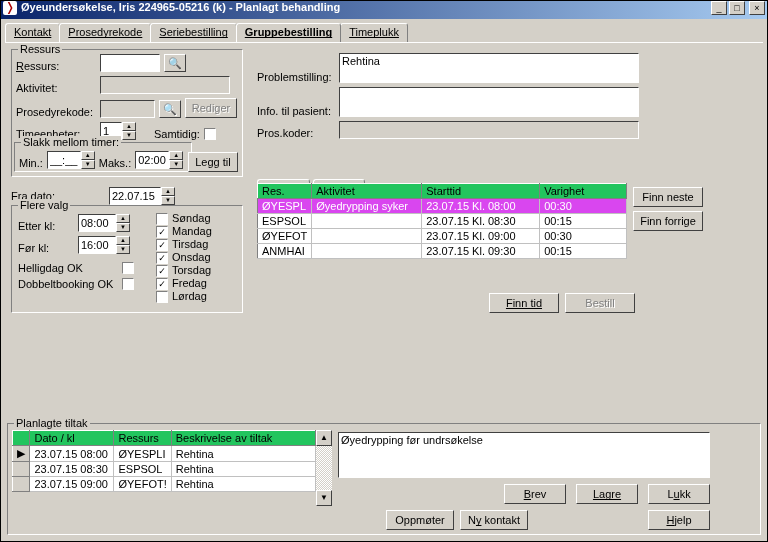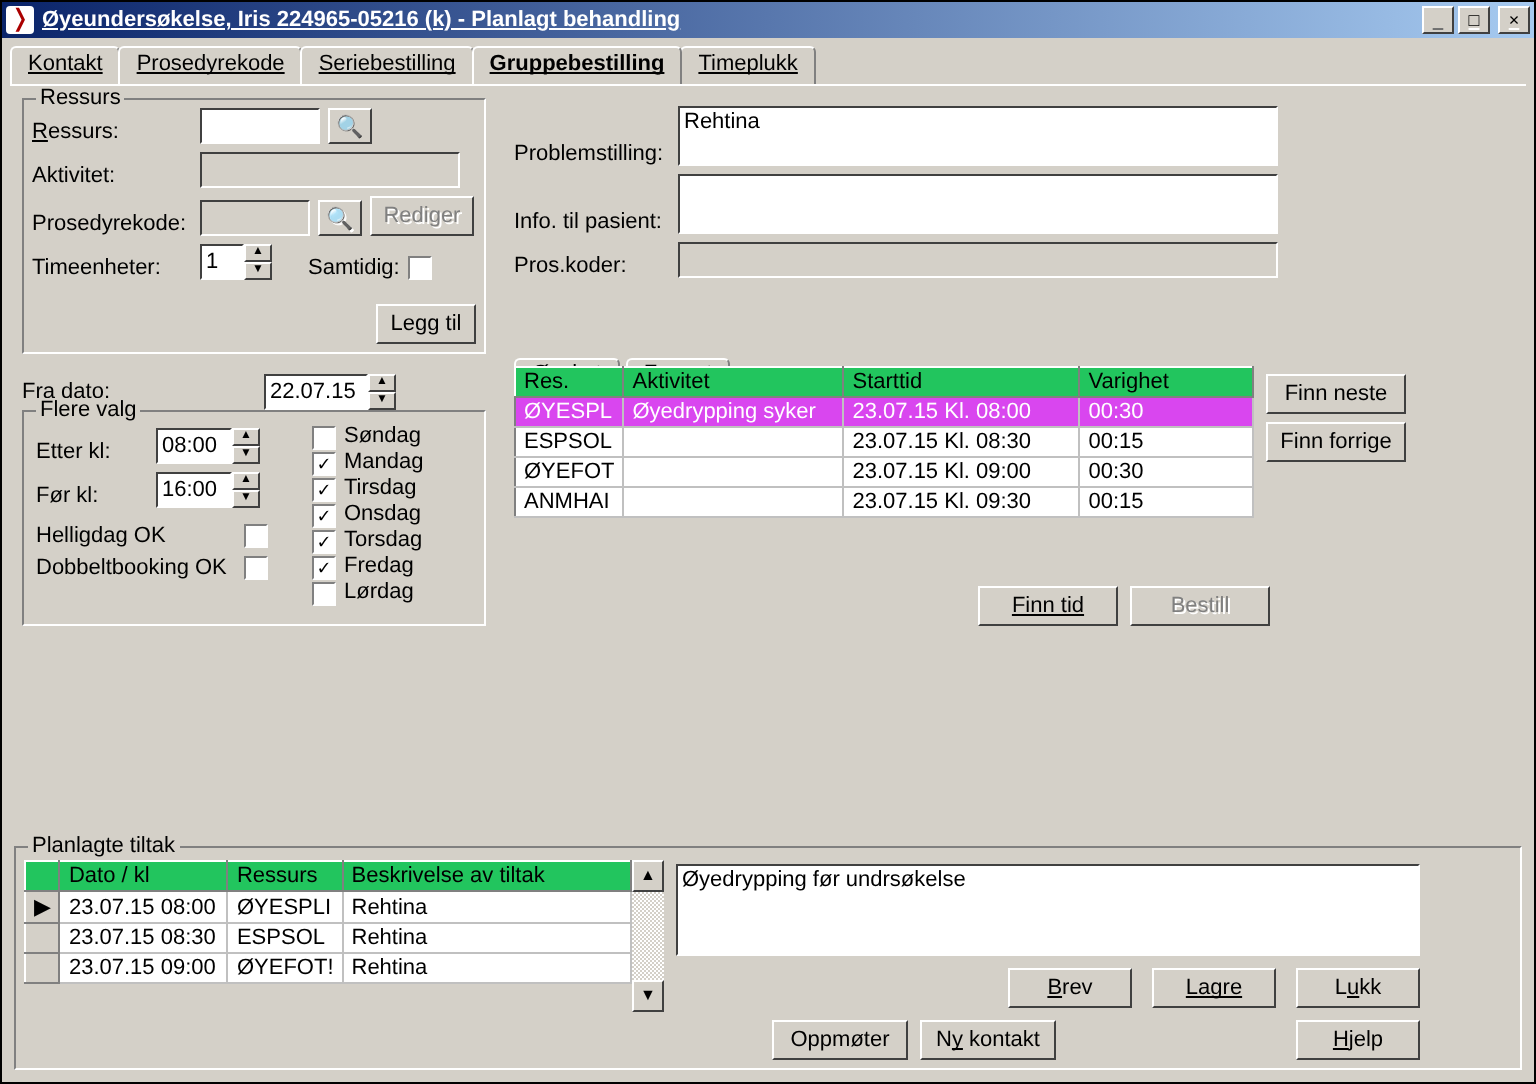--- a/index.html
+++ b/index.html
@@ -1,18 +1,18 @@
 <!DOCTYPE html>
 <html><head>
 <meta charset="utf-8">
 <style>
   * { box-sizing: border-box; margin: 0; padding: 0; }
   body { font-family: Tahoma, sans-serif; font-size: 11px; background: #D4D0C8; width:768px; height:542px; position:relative; overflow:hidden; border:1px solid #000;}
   
-  .titlebar { background: linear-gradient(to right, #0A246A, #A6CAF0); color:#fff; height:18px; display:flex; align-items:center; padding:0 2px;text-decoration:underline; }
+  .titlebar { background: linear-gradient(to right, #0A246A, #A6CAF0); color:#fff; height:18px; display:flex; padding:0 2px; }
   .titlebar .icon { width:14px; height:14px; background:#fff; border-radius:2px; margin-right:4px; position:relative;}
   .titlebar .icon::after { content:"❭"; color:#A00; position:absolute; left:2px; top:-1px; font-size:12px;}
   .titlebar .title { flex:1; font-weight:bold; font-size:11px;}
   .winbtns { display:flex; gap:2px;}
   .winbtn { width:16px; height:14px; background:#D4D0C8; border:1px solid #fff; border-right-color:#404040; border-bottom-color:#404040; font-size:9px; text-align:center; line-height:12px; font-family:Arial; color:#000;}
   
   .tabbar { display:flex; padding:4px 4px 0 4px; }
   .tab { background:#D4D0C8; border:1px solid #808080; border-bottom:none; padding:2px 8px 3px 8px; margin-right:-1px; border-top-left-radius:3px; border-top-right-radius:3px; border-top-color:#fff; border-left-color:#fff;}
   .tab.active { font-weight:bold; position:relative; z-index:2; padding-bottom:4px;}
   .tabline { border-top:1px solid #fff; margin:0 4px; }
@@ -90,27 +90,48 @@
       <input class="tbox" style="width: 22px; text-align: left;" value="1">
       <span class="spinbtns">
           <span>▲</span>
           <span>▼</span>
         </span>
     </span>
     <span class="lbl" style="margin-left:14px">Samtidig:</span>
     <span class="chk"></span>
   </div>
 
+  <div class="fs" style="left:2px; top:92px; width:178px; height:30px; position:absolute;">
+    <span class="legend">Slakk mellom timer:</span>
+    <div class="row" style="margin-top:4px">
+      <span>Min.:</span>
+      <span class="spin">
+          <input class="tbox" style="width: 34px;" value="__:__">
+          <span class="spinbtns">
+            <span>▲</span>
+            <span>▼</span>
+          </span>
+        </span>
+      <span>Maks.:</span>
+      <span class="spin">
+          <input class="tbox" style="width: 34px;" value="02:00">
+          <span class="spinbtns">
+            <span>▲</span>
+            <span>▼</span>
+          </span>
+        </span>
+    </div>
+  </div>
   <button class="btn" style="position:absolute; right:4px; bottom:4px; width:50px">Legg til</button>
 </div>
 
 <div style="position:absolute; left:10px; top:186px; display:flex; align-items:center; gap:4px;">
   <span style="width:94px; display:inline-block">Fra dato:</span>
   <span class="spin">
-      <input class="tbox" style="width: 52px; margin-left: 23px;" value="22.07.15">
+      <input class="tbox" style="width: 52px;" value="22.07.15">
       <span class="spinbtns">
         <span>▲</span>
         <span>▼</span>
       </span>
     </span>
 </div>
 
 <div class="fs" style="left:10px; top:204px; width:232px; height:108px;">
   <span class="legend">Flere valg</span>
   <div style="position:absolute; left:6px; top:8px;">

